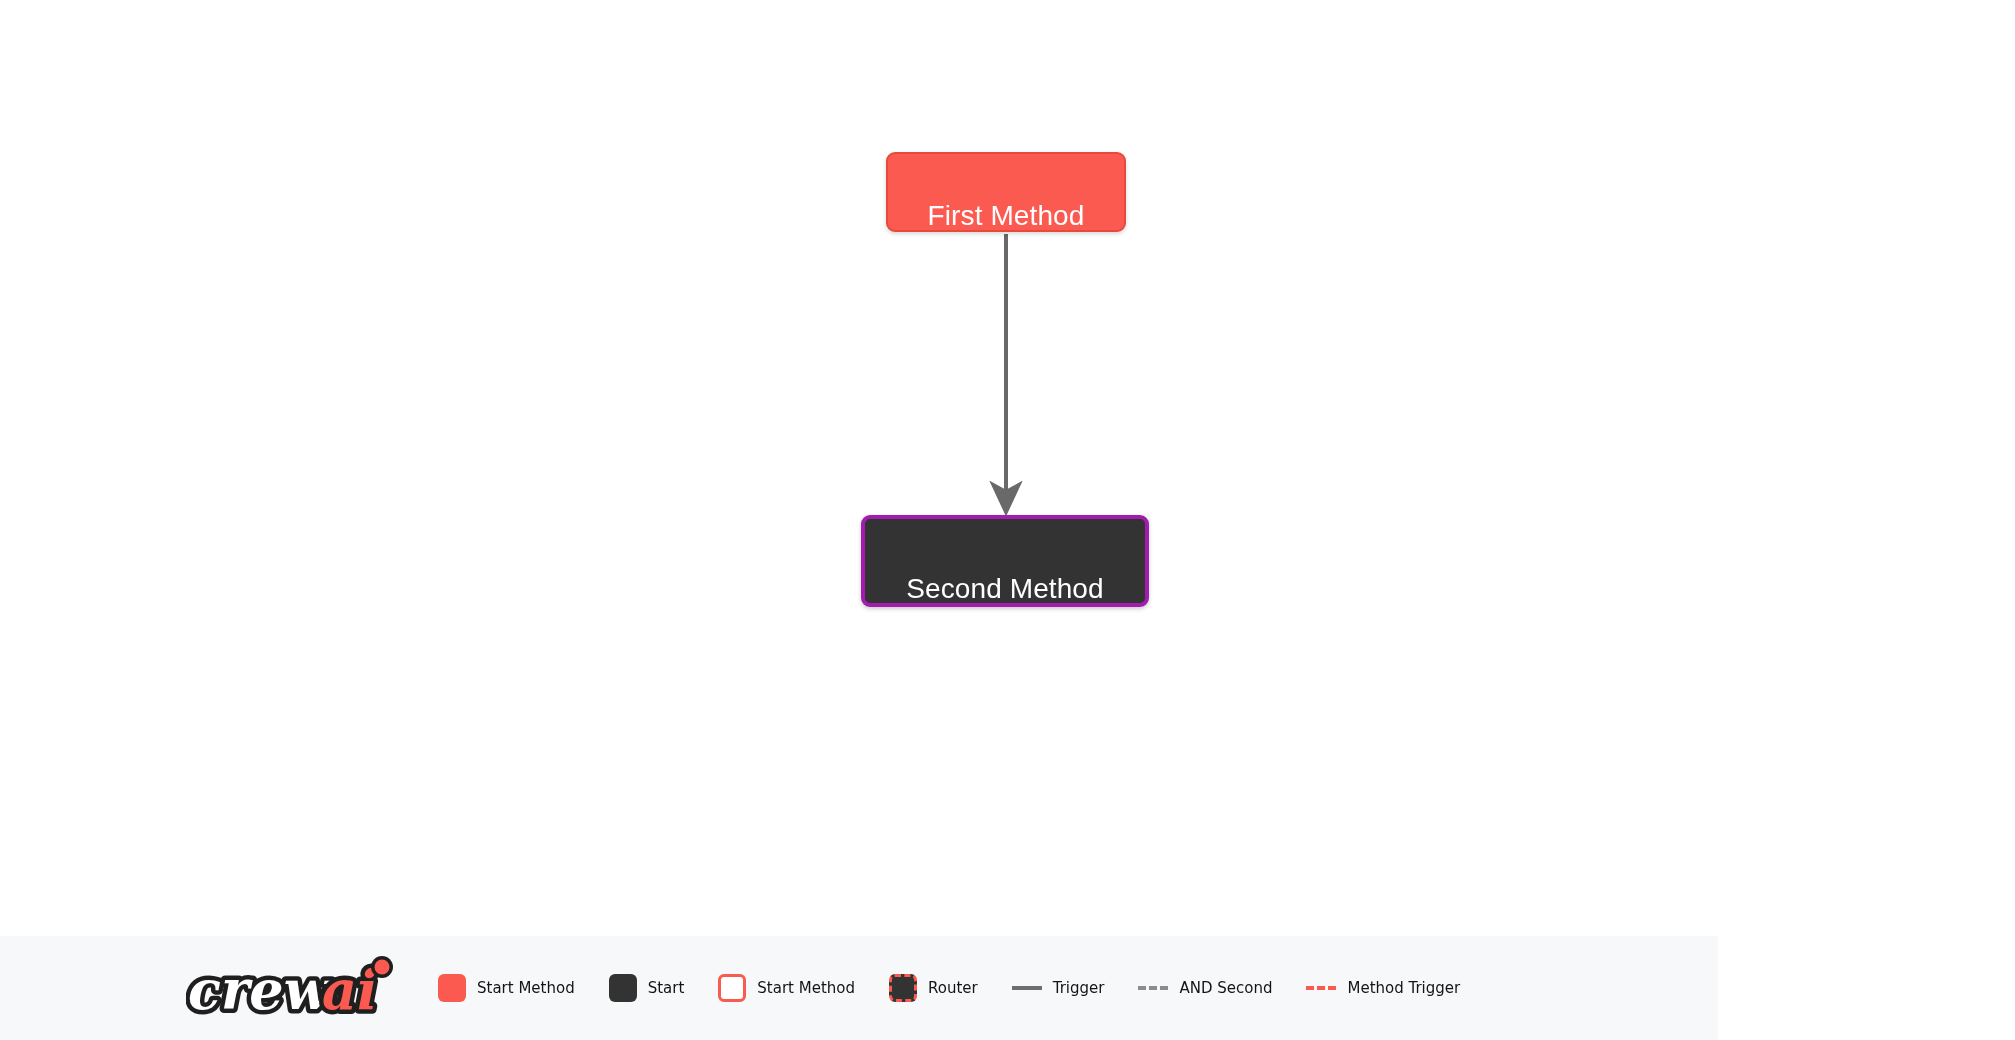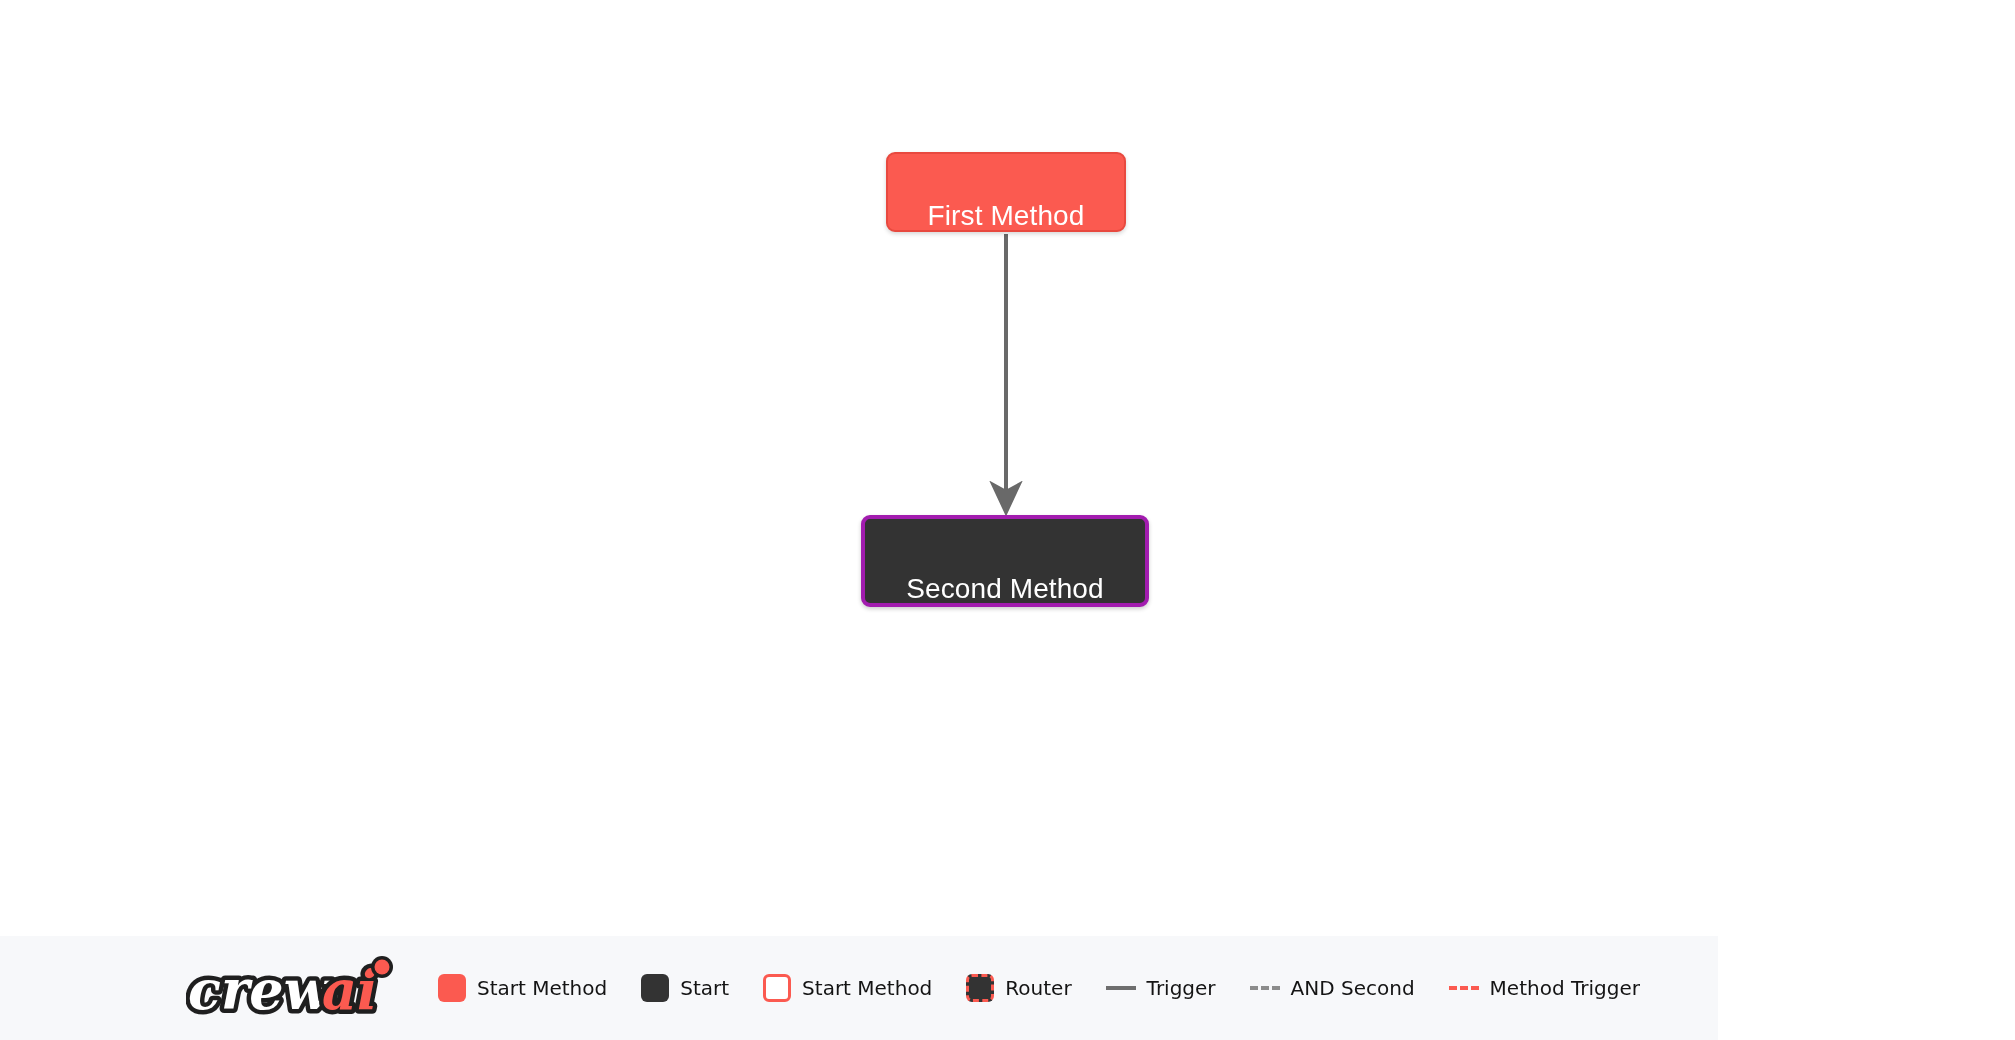--- a/index.html
+++ b/index.html
@@ -99,21 +99,21 @@
 
   .legend-item {
     display: flex;
     align-items: center;
     margin-right: 34px;
     flex: 0 0 auto;
   }
 
   .legend-label {
     font-family: "DejaVu Sans", sans-serif;
-    font-size: 20px;
+    font-size: 15px;
     color: #141414;
     line-height: 1;
     white-space: nowrap;
   }
 
   .swatch-box {
     width: 28px;
     height: 28px;
     border-radius: 6px;
     margin-right: 11px;

